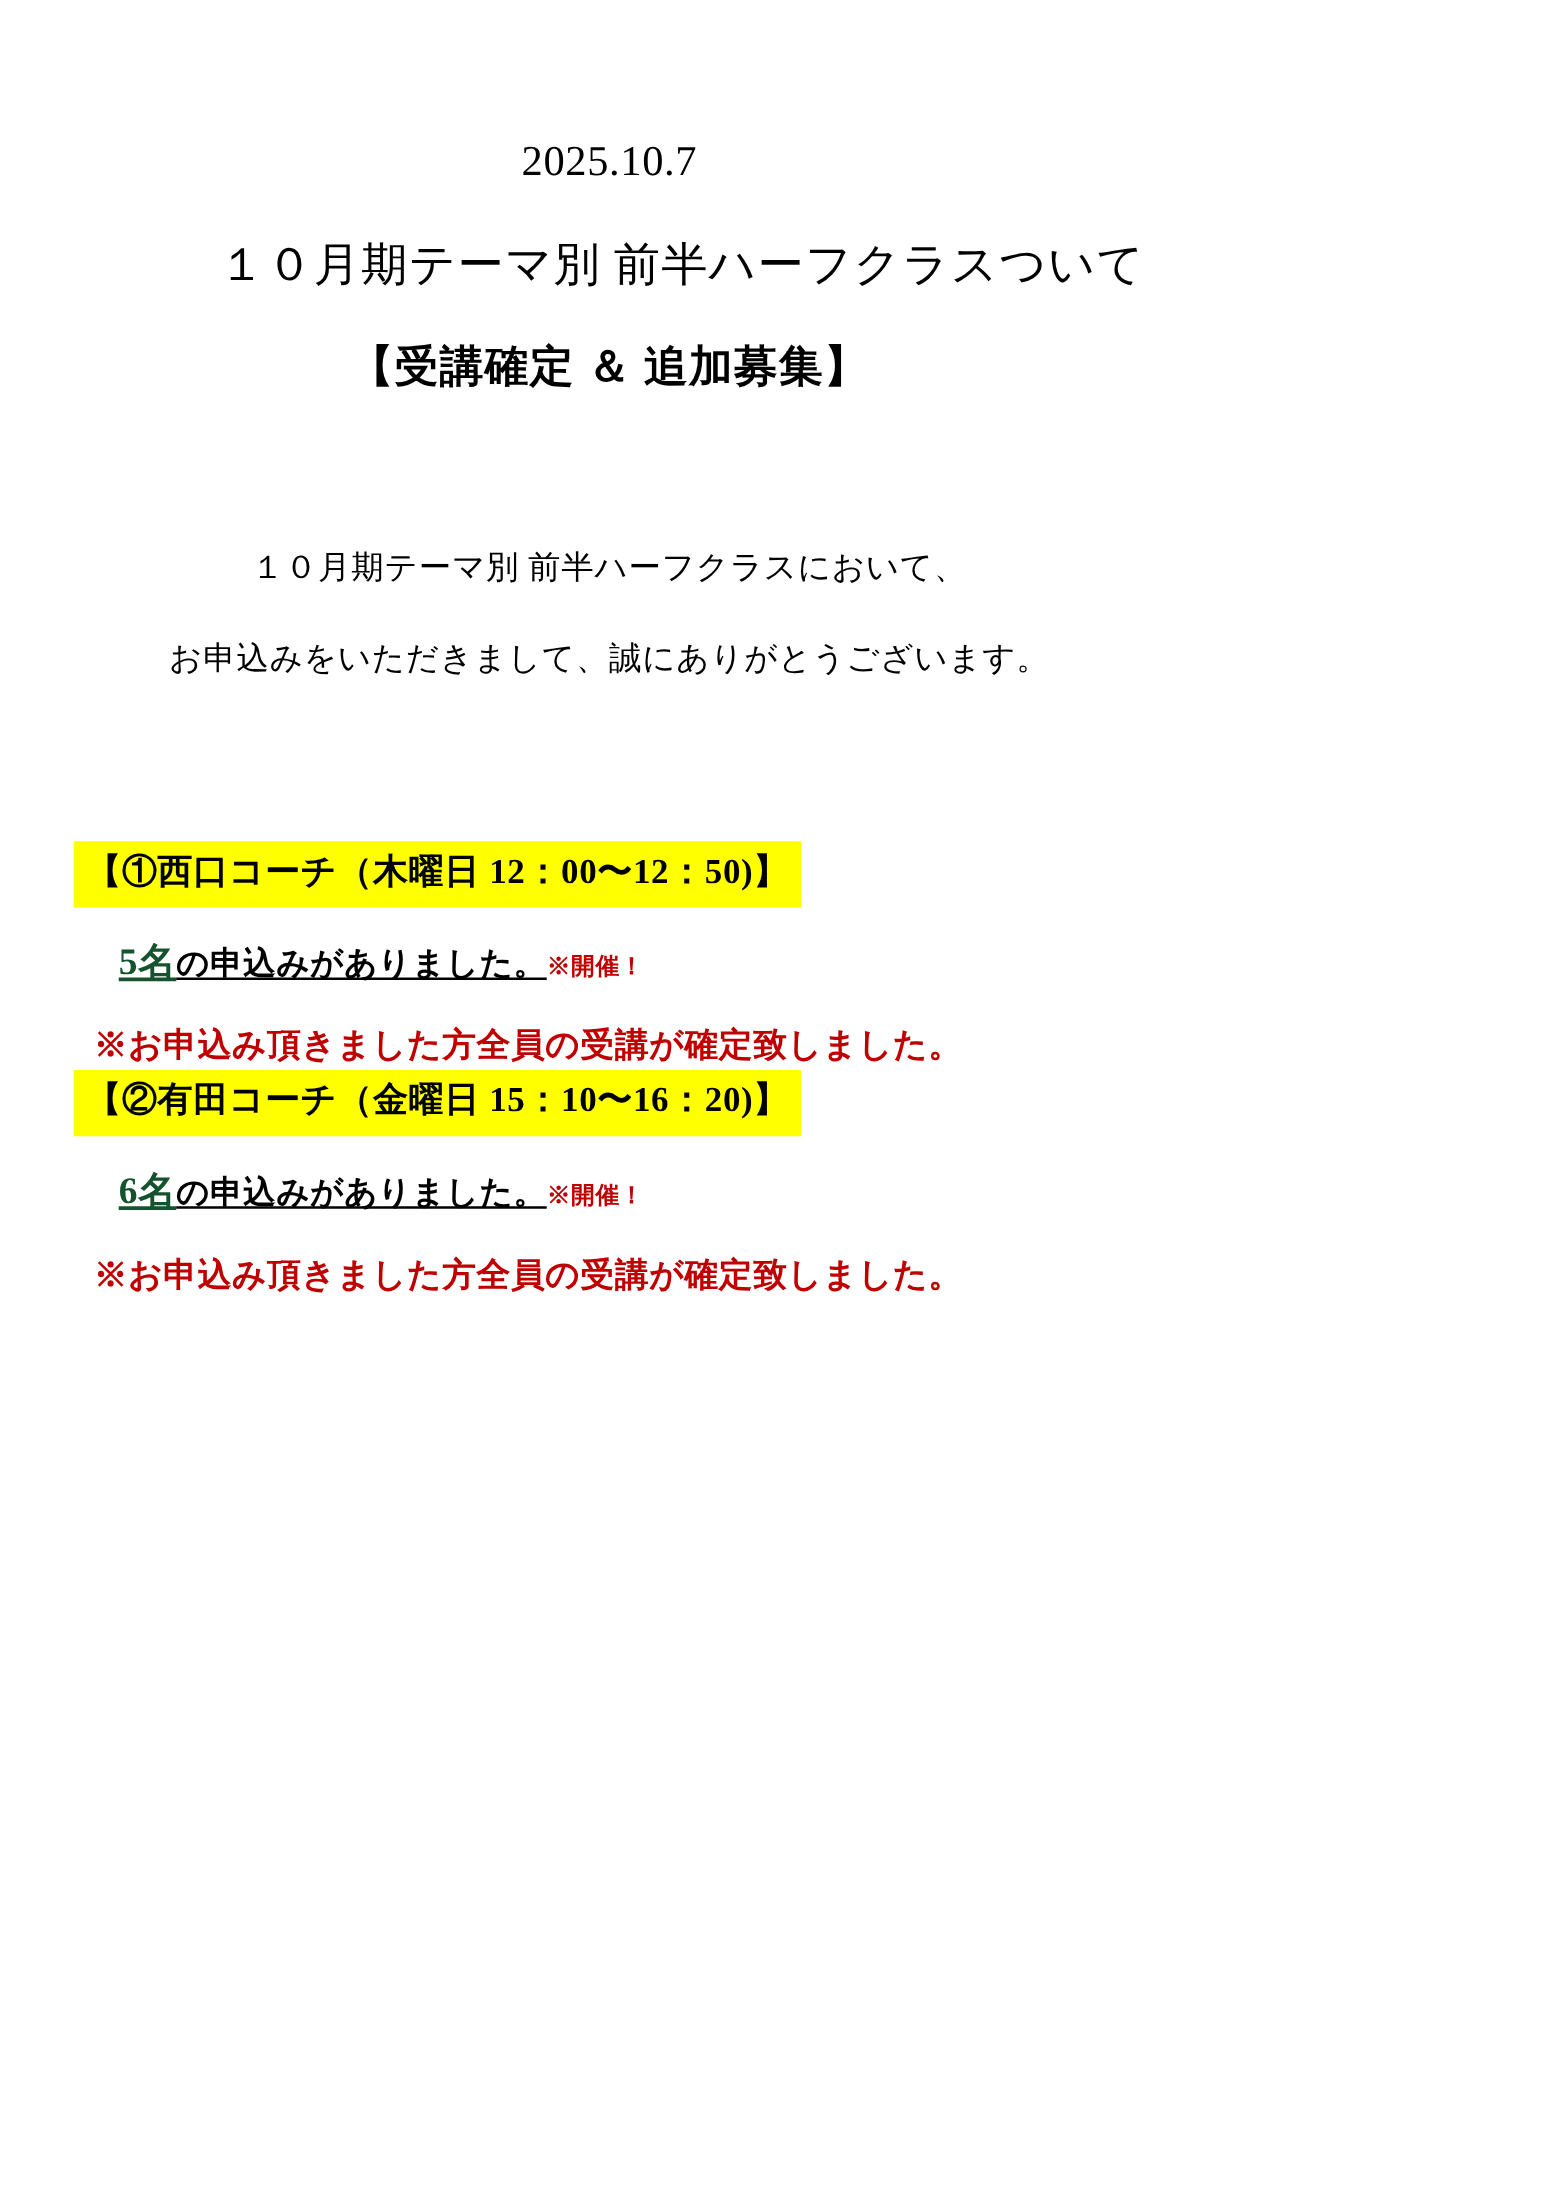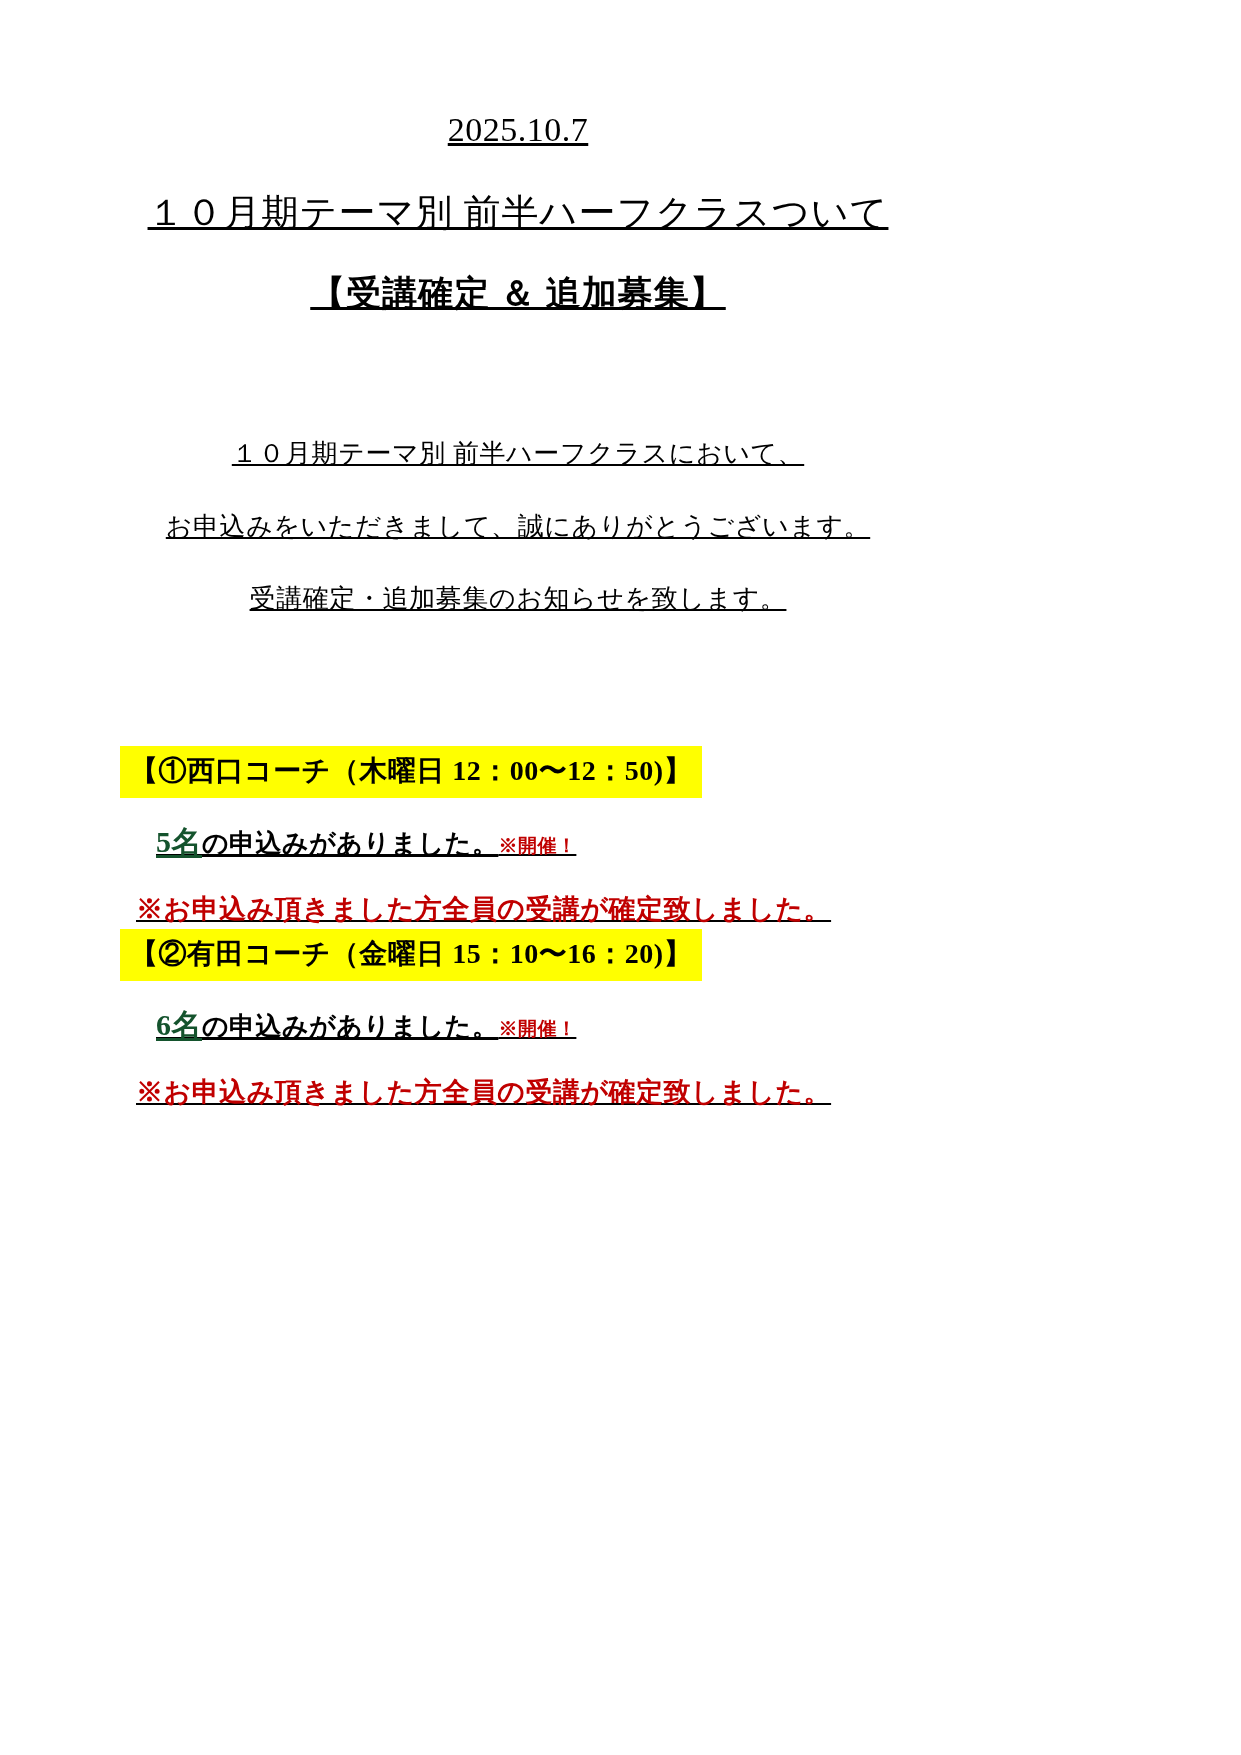--- a/index.html
+++ b/index.html
@@ -12,34 +12,33 @@
     min-height: 1755px;
     font-family: "Liberation Serif", "DejaVu Serif", serif;
     color: #000000;
     -webkit-font-smoothing: antialiased;
   }
   .page {
     position: relative;
     width: 1036px;
     min-height: 1755px;
     box-sizing: border-box;
-    padding: 110px 120px 60px 120px;
-    text-decoration: underline;
+    padding: 110px 120px 60px 59px;
   }
 
   
   .doc-date {
     text-align: center;
     font-size: 34px;
     line-height: 1.2;
     letter-spacing: 0.5px;
     margin: 0 0 38px 0;
   }
   .doc-title {
-    text-align: center;
+    text-align: right;
     font-size: 37px;
     line-height: 1.3;
     letter-spacing: 1px;
     margin: 0 0 34px 0;
     font-weight: 400;
   }
   .doc-subtitle {
     text-align: center;
     font-size: 35px;
     line-height: 1.3;
@@ -133,21 +132,20 @@
 
   <div class="doc-date">2025.10.7</div>
 
   <h1 class="doc-title">１０月期テーマ別 前半ハーフクラスついて</h1>
 
   <h2 class="doc-subtitle">【受講確定 ＆ 追加募集】</h2>
 
   <div class="intro">
     <p>１０月期テーマ別 前半ハーフクラスにおいて、</p>
     <p>お申込みをいただきまして、誠にありがとうございます。</p>
-    <p>受講確定・追加募集のお知らせを致します。</p>
   </div>
 
   <div class="sections">
 
     <div class="section">
       <div class="section-heading">【①西口コーチ（木曜日 12：00〜12：50)】</div>
 
       <div class="line count-line">
         <span class="count-num">5名</span><span class="count-rest">の申込みがありました。</span><span class="kaisai">※開催！</span>
       </div>

